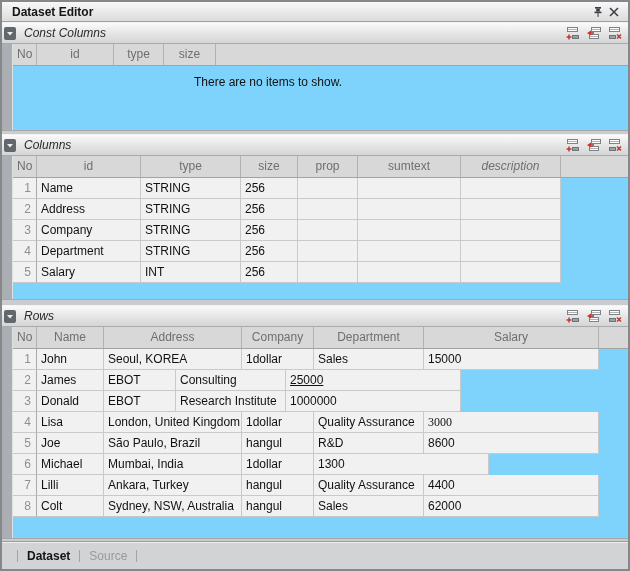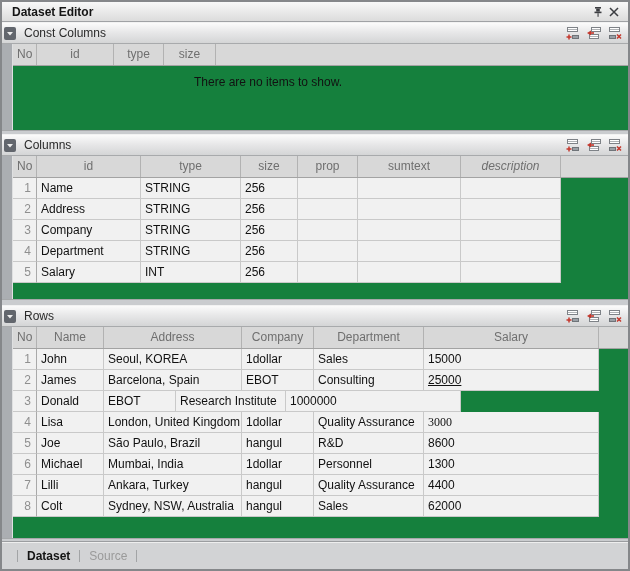--- a/index.html
+++ b/index.html
@@ -32,20 +32,21 @@
     padding:0; cursor:default;
   }
   
   .sec-header {
     height:22px; flex:0 0 22px;
     background:linear-gradient(180deg,#fbfbfb 0%,#e8e8e9 45%,#d4d5d6 100%);
     border-top:1px solid #f2f2f2;
     border-bottom:1px solid #a8aaac;
     display:flex; align-items:center;
     padding:0 4px 0 2px;
+    font-style:italic;
   }
   .collapse-btn {
     width:12px; height:13px; flex:0 0 12px;
     background:#62666d; border:none; border-radius:2px;
     display:flex; align-items:center; justify-content:center;
     padding:0; cursor:default;
   }
   .sec-title { margin-left:8px; color:#2a2a2a; flex:1; }
   .sec-tools { display:flex; align-items:center; gap:3px; }
   .tool-btn {
@@ -53,21 +54,21 @@
     display:flex; align-items:center; justify-content:center;
     padding:0; cursor:default;
   }
   
   .sec-body { display:flex; overflow:hidden; }
   .gutter {
     width:11px; flex:0 0 11px;
     background:#abaeb2;
     border-right:1px solid #dfe0e1;
   }
-  .sec-content { flex:1; background:#15803d; overflow:hidden; }
+  .sec-content { flex:1; background:#7dd3fc; overflow:hidden; }
   
   .grid-header {
     height:22px; display:flex;
     background:#d8d8d8;
     border-bottom:1px solid #a3a3a3;
     color:#6f6f6f;
   }
   .grid-header .hcell {
     border-right:1px solid #b2b2b2;
     padding:0 4px; line-height:21px;
@@ -346,21 +347,20 @@
             <div class="cell num" style="width: 24px;">1</div>
             <div class="cell" style="width: 67px;">John</div>
             <div class="cell" style="width: 138px;">Seoul, KOREA</div>
             <div class="cell" style="width: 72px;">1dollar</div>
             <div class="cell" style="width: 110px;">Sales</div>
             <div class="cell" style="width: 175px;">15000</div>
           </div>
           <div class="grid-row">
             <div class="cell num" style="width: 24px;">2</div>
             <div class="cell" style="width: 67px;">James</div>
-            <div class="cell" style="width: 138px;">Barcelona, Spain</div>
             <div class="cell" style="width: 72px;">EBOT</div>
             <div class="cell" style="width: 110px;">Consulting</div>
             <div class="cell" style="width: 175px; text-decoration: underline;">25000</div>
           </div>
           <div class="grid-row">
             <div class="cell num" style="width: 24px;">3</div>
             <div class="cell" style="width: 67px;">Donald</div>
             <div class="cell" style="width: 72px;">EBOT</div>
             <div class="cell" style="width: 110px;">Research Institute</div>
             <div class="cell" style="width: 175px;">1000000</div>
@@ -379,21 +379,20 @@
             <div class="cell" style="width: 138px;">São Paulo, Brazil</div>
             <div class="cell" style="width: 72px;">hangul</div>
             <div class="cell" style="width: 110px;">R&amp;D</div>
             <div class="cell" style="width: 175px;">8600</div>
           </div>
           <div class="grid-row">
             <div class="cell num" style="width: 24px;">6</div>
             <div class="cell" style="width: 67px;">Michael</div>
             <div class="cell" style="width: 138px;">Mumbai, India</div>
             <div class="cell" style="width: 72px;">1dollar</div>
-            <div class="cell" style="width: 110px;">Personnel</div>
             <div class="cell" style="width: 175px;">1300</div>
           </div>
           <div class="grid-row">
             <div class="cell num" style="width: 24px;">7</div>
             <div class="cell" style="width: 67px;">Lilli</div>
             <div class="cell" style="width: 138px;">Ankara, Turkey</div>
             <div class="cell" style="width: 72px;">hangul</div>
             <div class="cell" style="width: 110px;">Quality Assurance</div>
             <div class="cell" style="width: 175px;">4400</div>
           </div>

